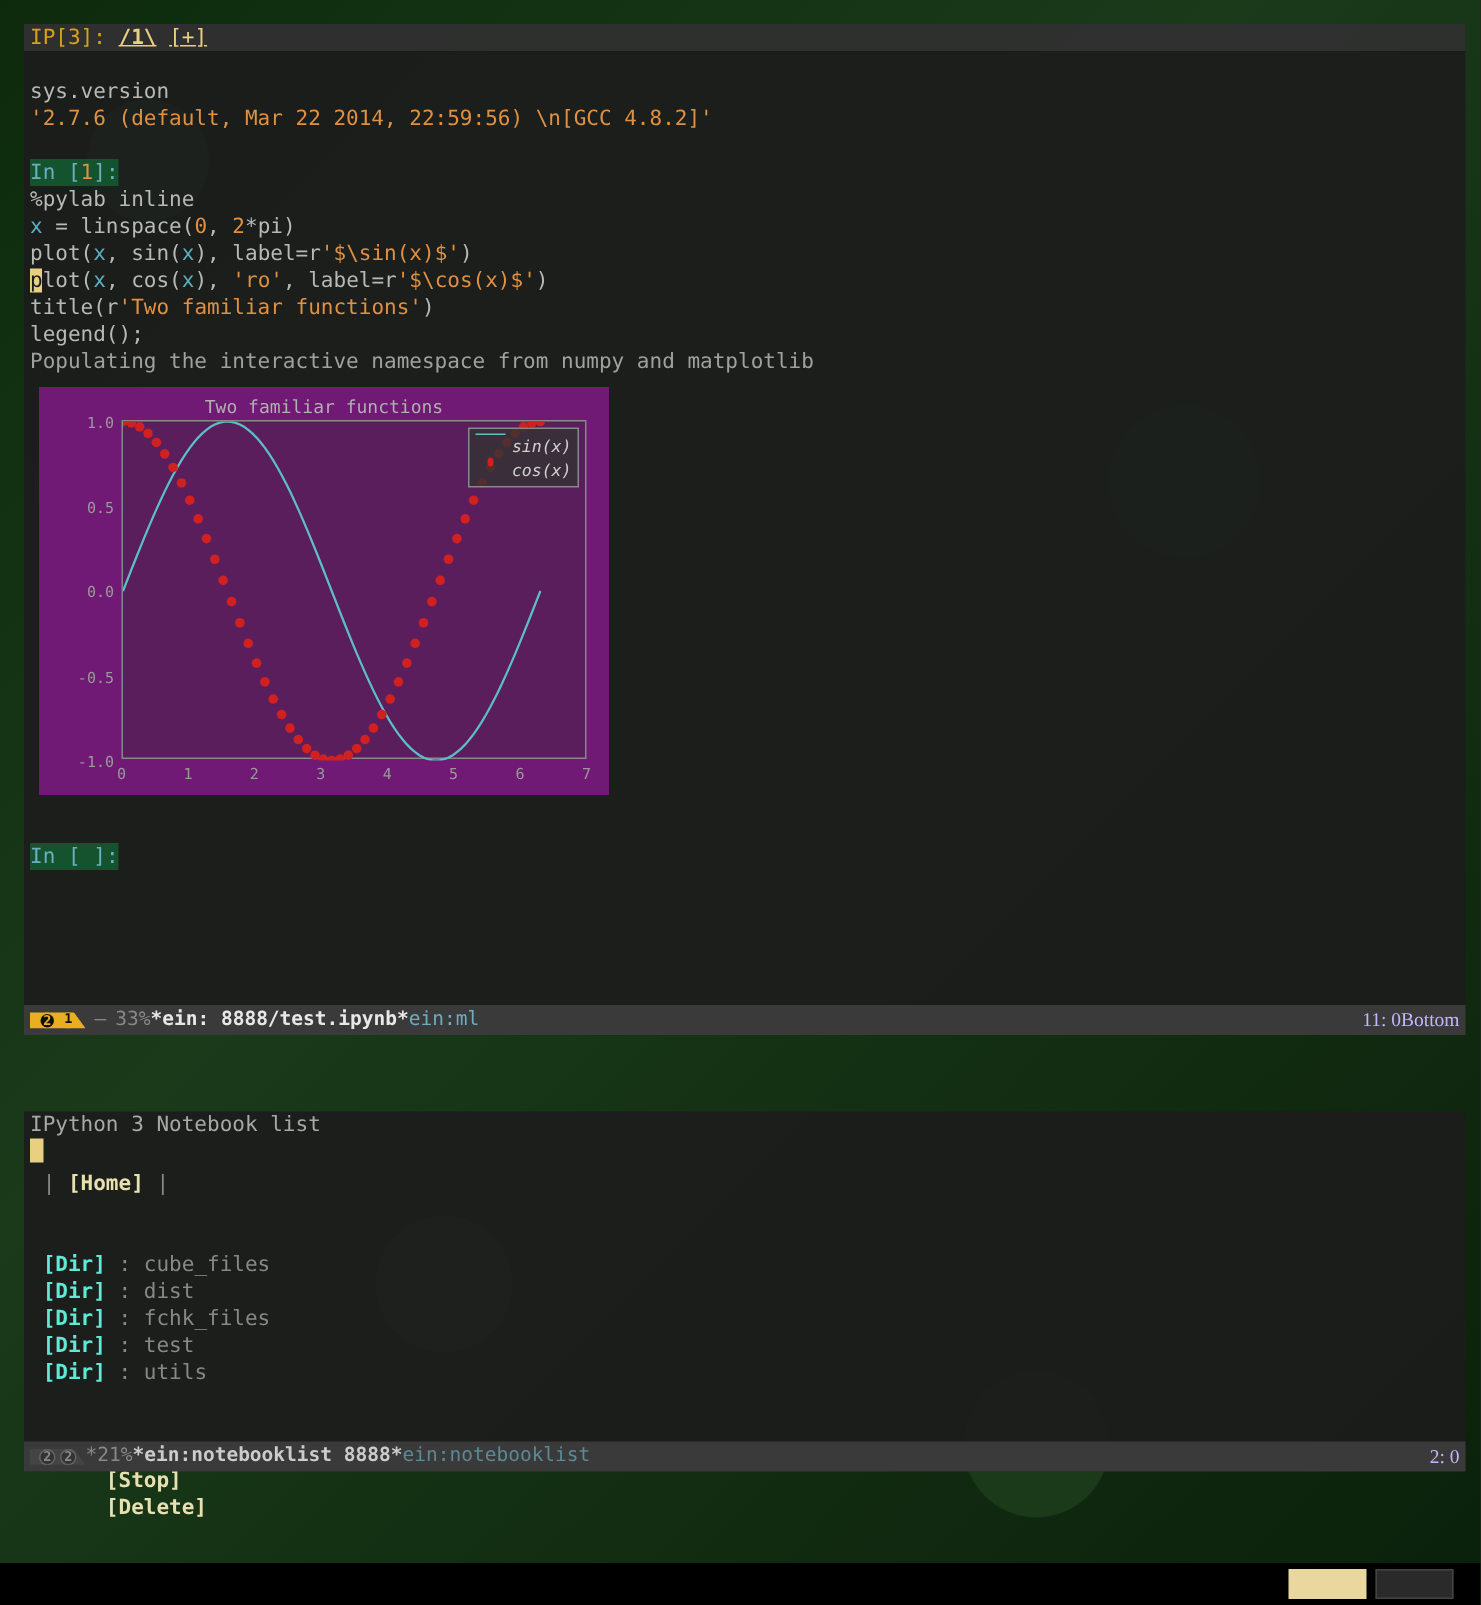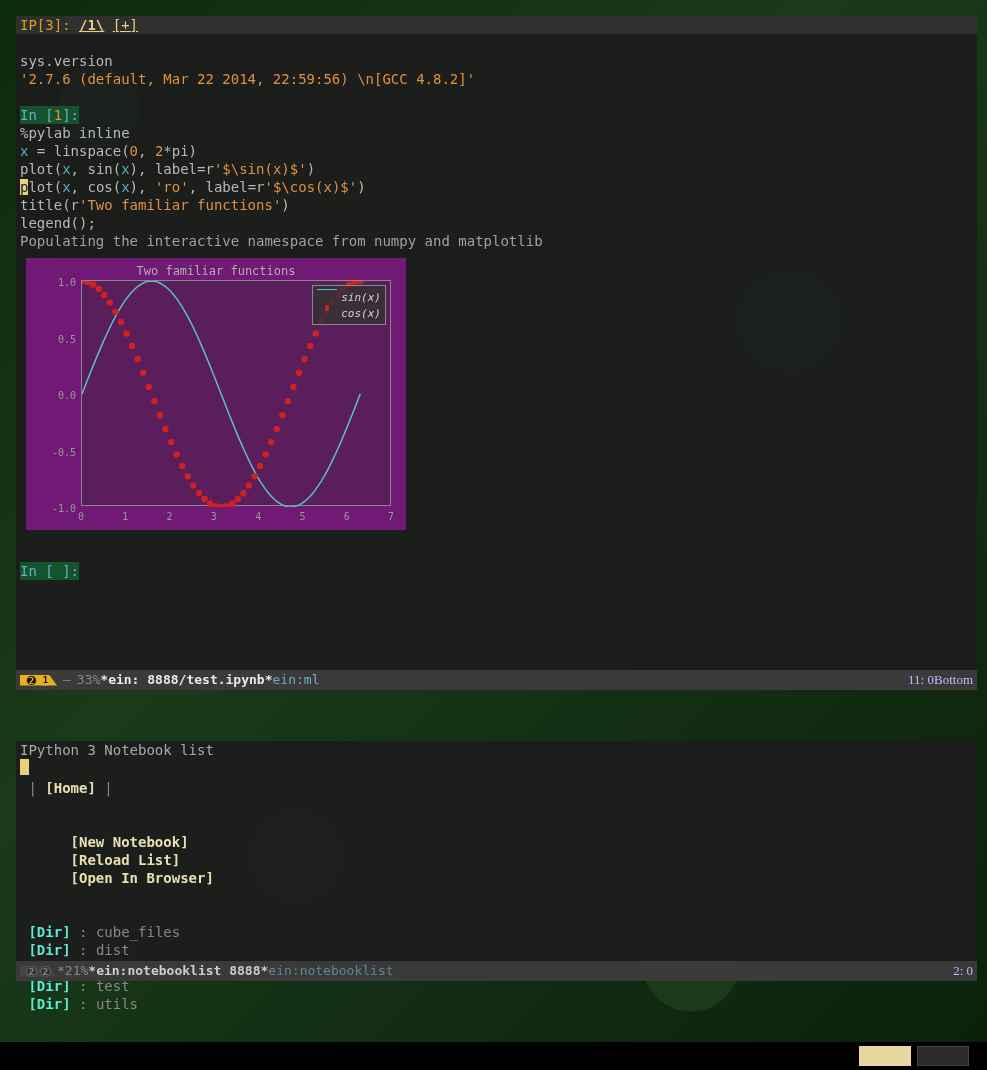--- a/index.html
+++ b/index.html
@@ -259,25 +259,20 @@
     <span class="right">Bottom</span>
   </div>
 </div>
 
 <div class="pane bottom">
   <div class="nblist">
     <div class="title">IPython 3 Notebook list</div>
     <div><span class="cursorbox"></span></div>
     <div class="row"><span class="sep"> | </span><span class="link">[Home]</span><span class="sep"> |</span></div>
     <div class="row">&nbsp;</div>
-    <div class="row">
-      <span class="link">[New Notebook]</span><span> </span>
-      <span class="link">[Reload List]</span><span> </span>
-      <span class="link">[Open In Browser]</span>
-    </div>
     <div class="row">&nbsp;</div>
     <div id="nblist-rows">
         <div class="row"> <span class="dir">[Dir]</span><span class="sep"> : </span><span class="val">cube_files</span></div>
         <div class="row"> <span class="dir">[Dir]</span><span class="sep"> : </span><span class="val">dist</span></div>
         <div class="row"> <span class="dir">[Dir]</span><span class="sep"> : </span><span class="val">fchk_files</span></div>
         <div class="row"> <span class="dir">[Dir]</span><span class="sep"> : </span><span class="val">test</span></div>
         <div class="row"> <span class="dir">[Dir]</span><span class="sep"> : </span><span class="val">utils</span></div>
       </div>
     <div class="row">
       <span> </span>

